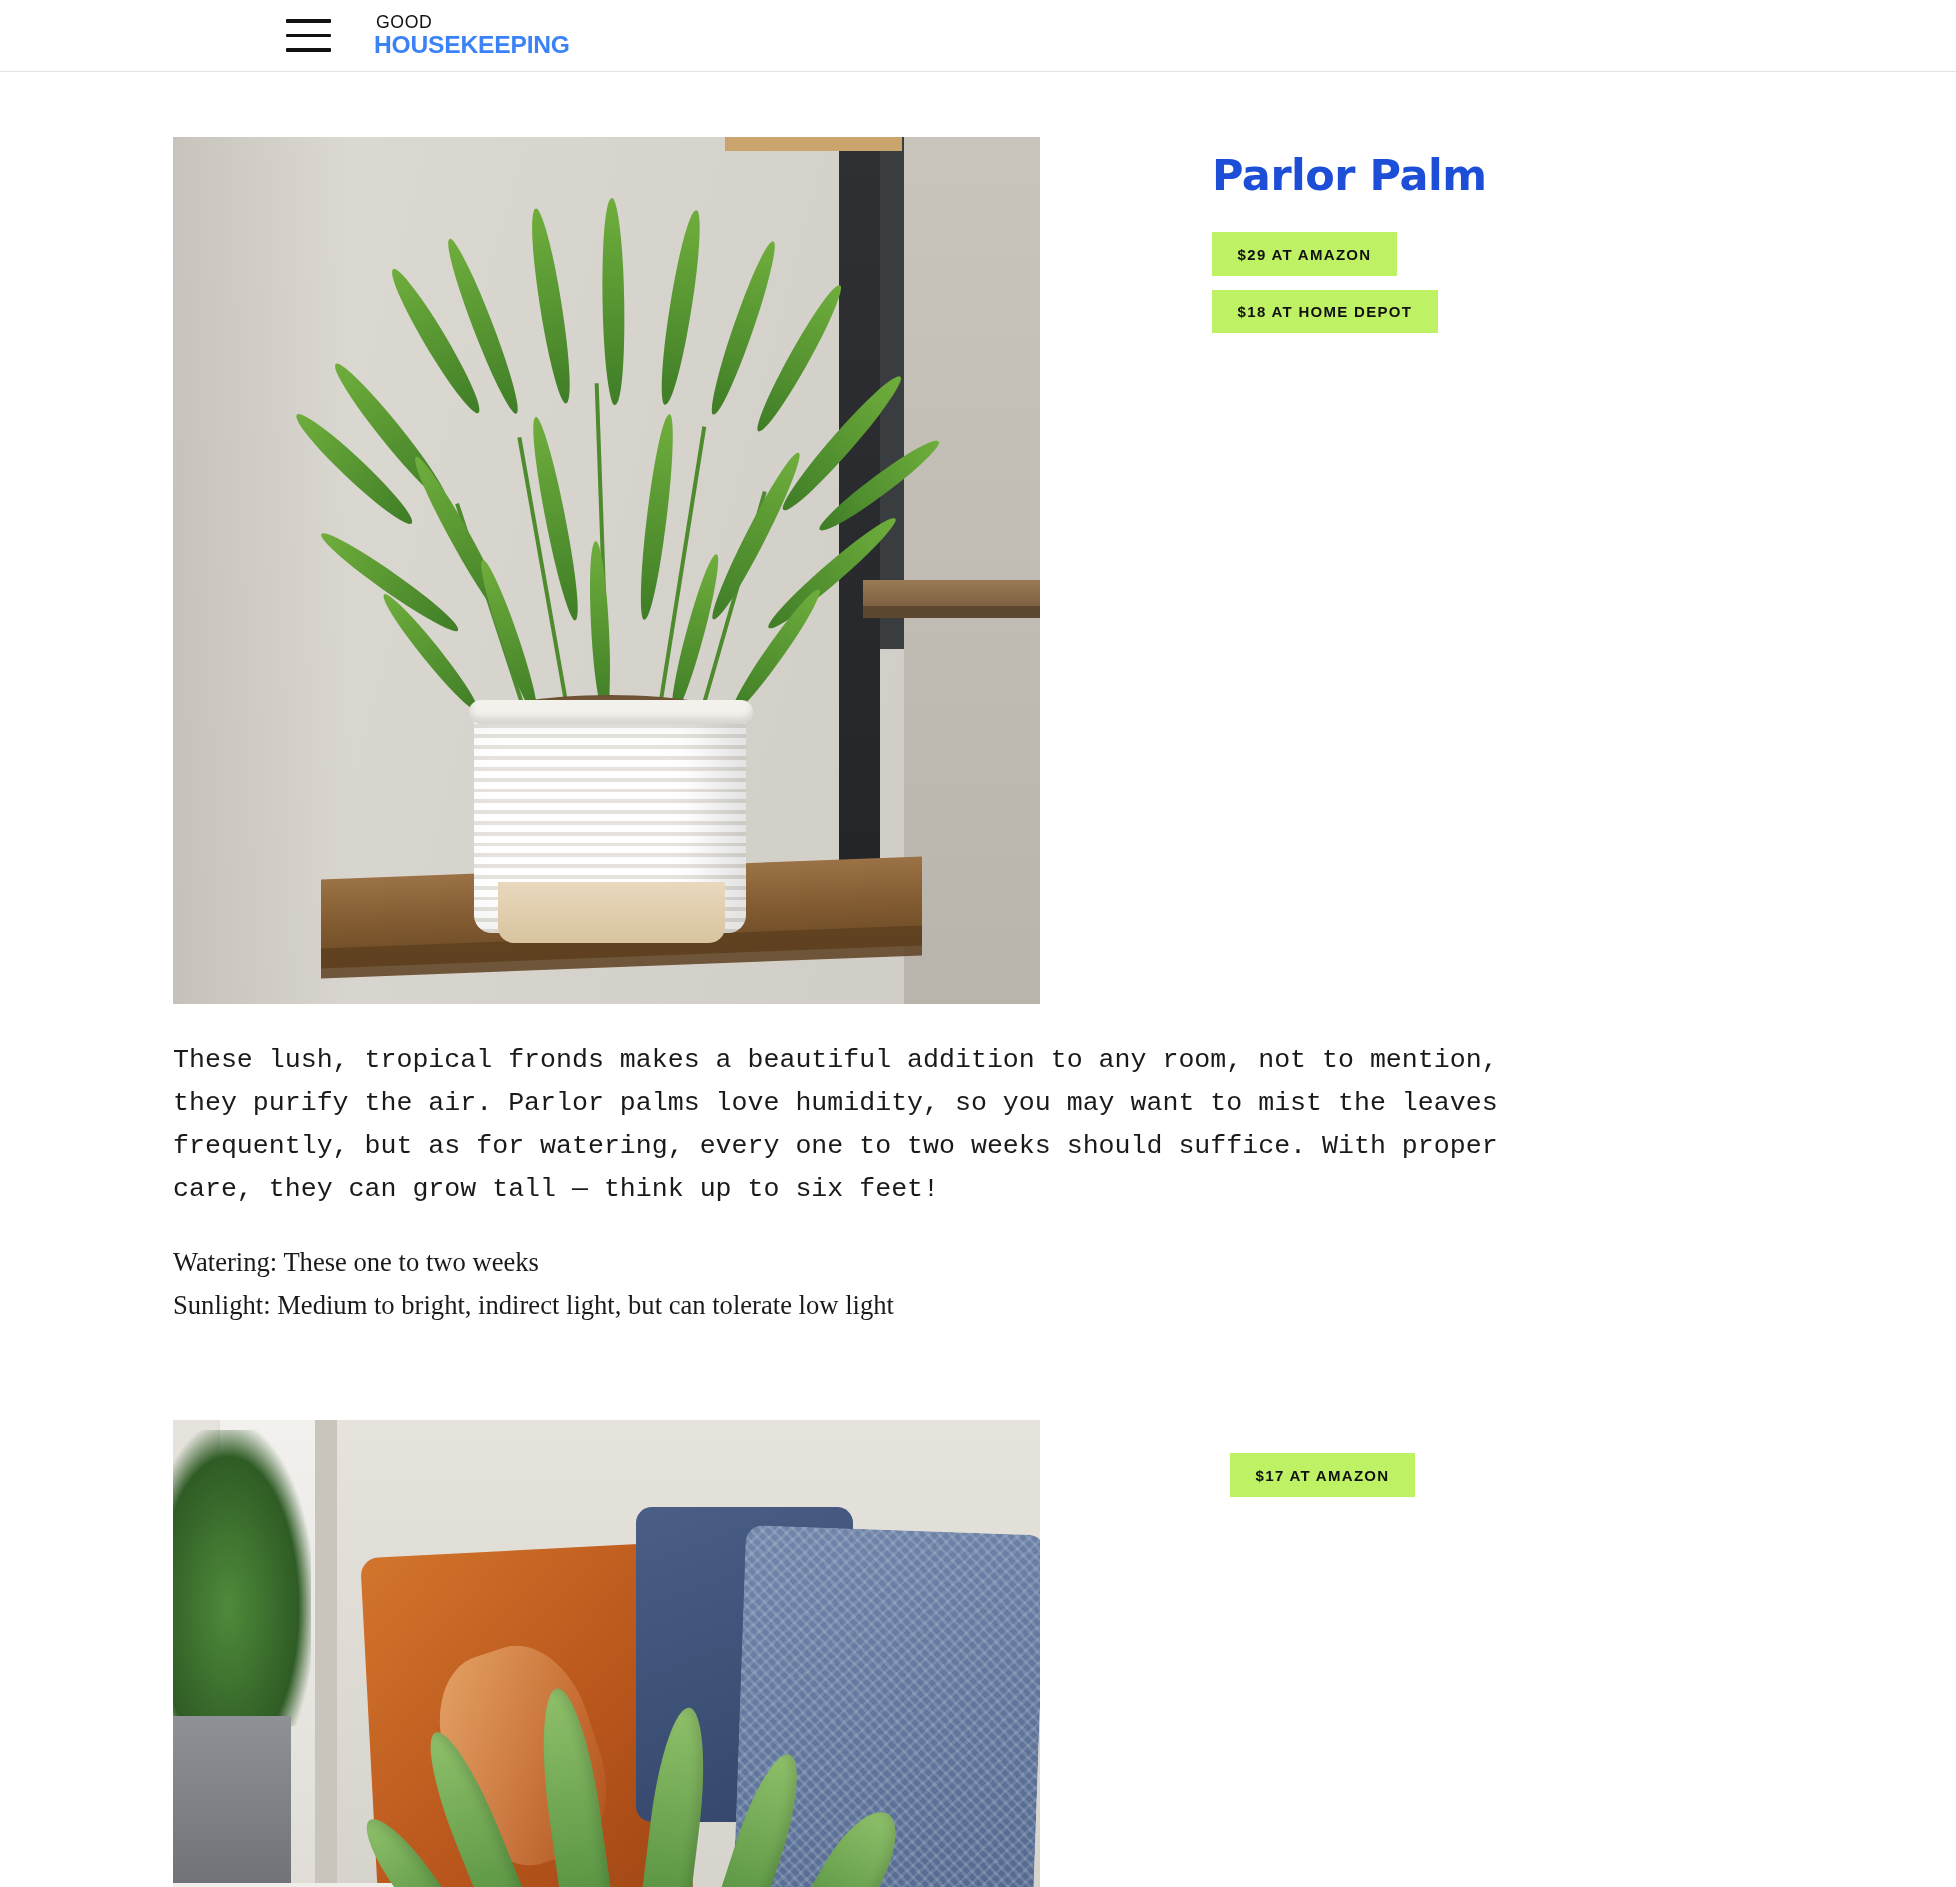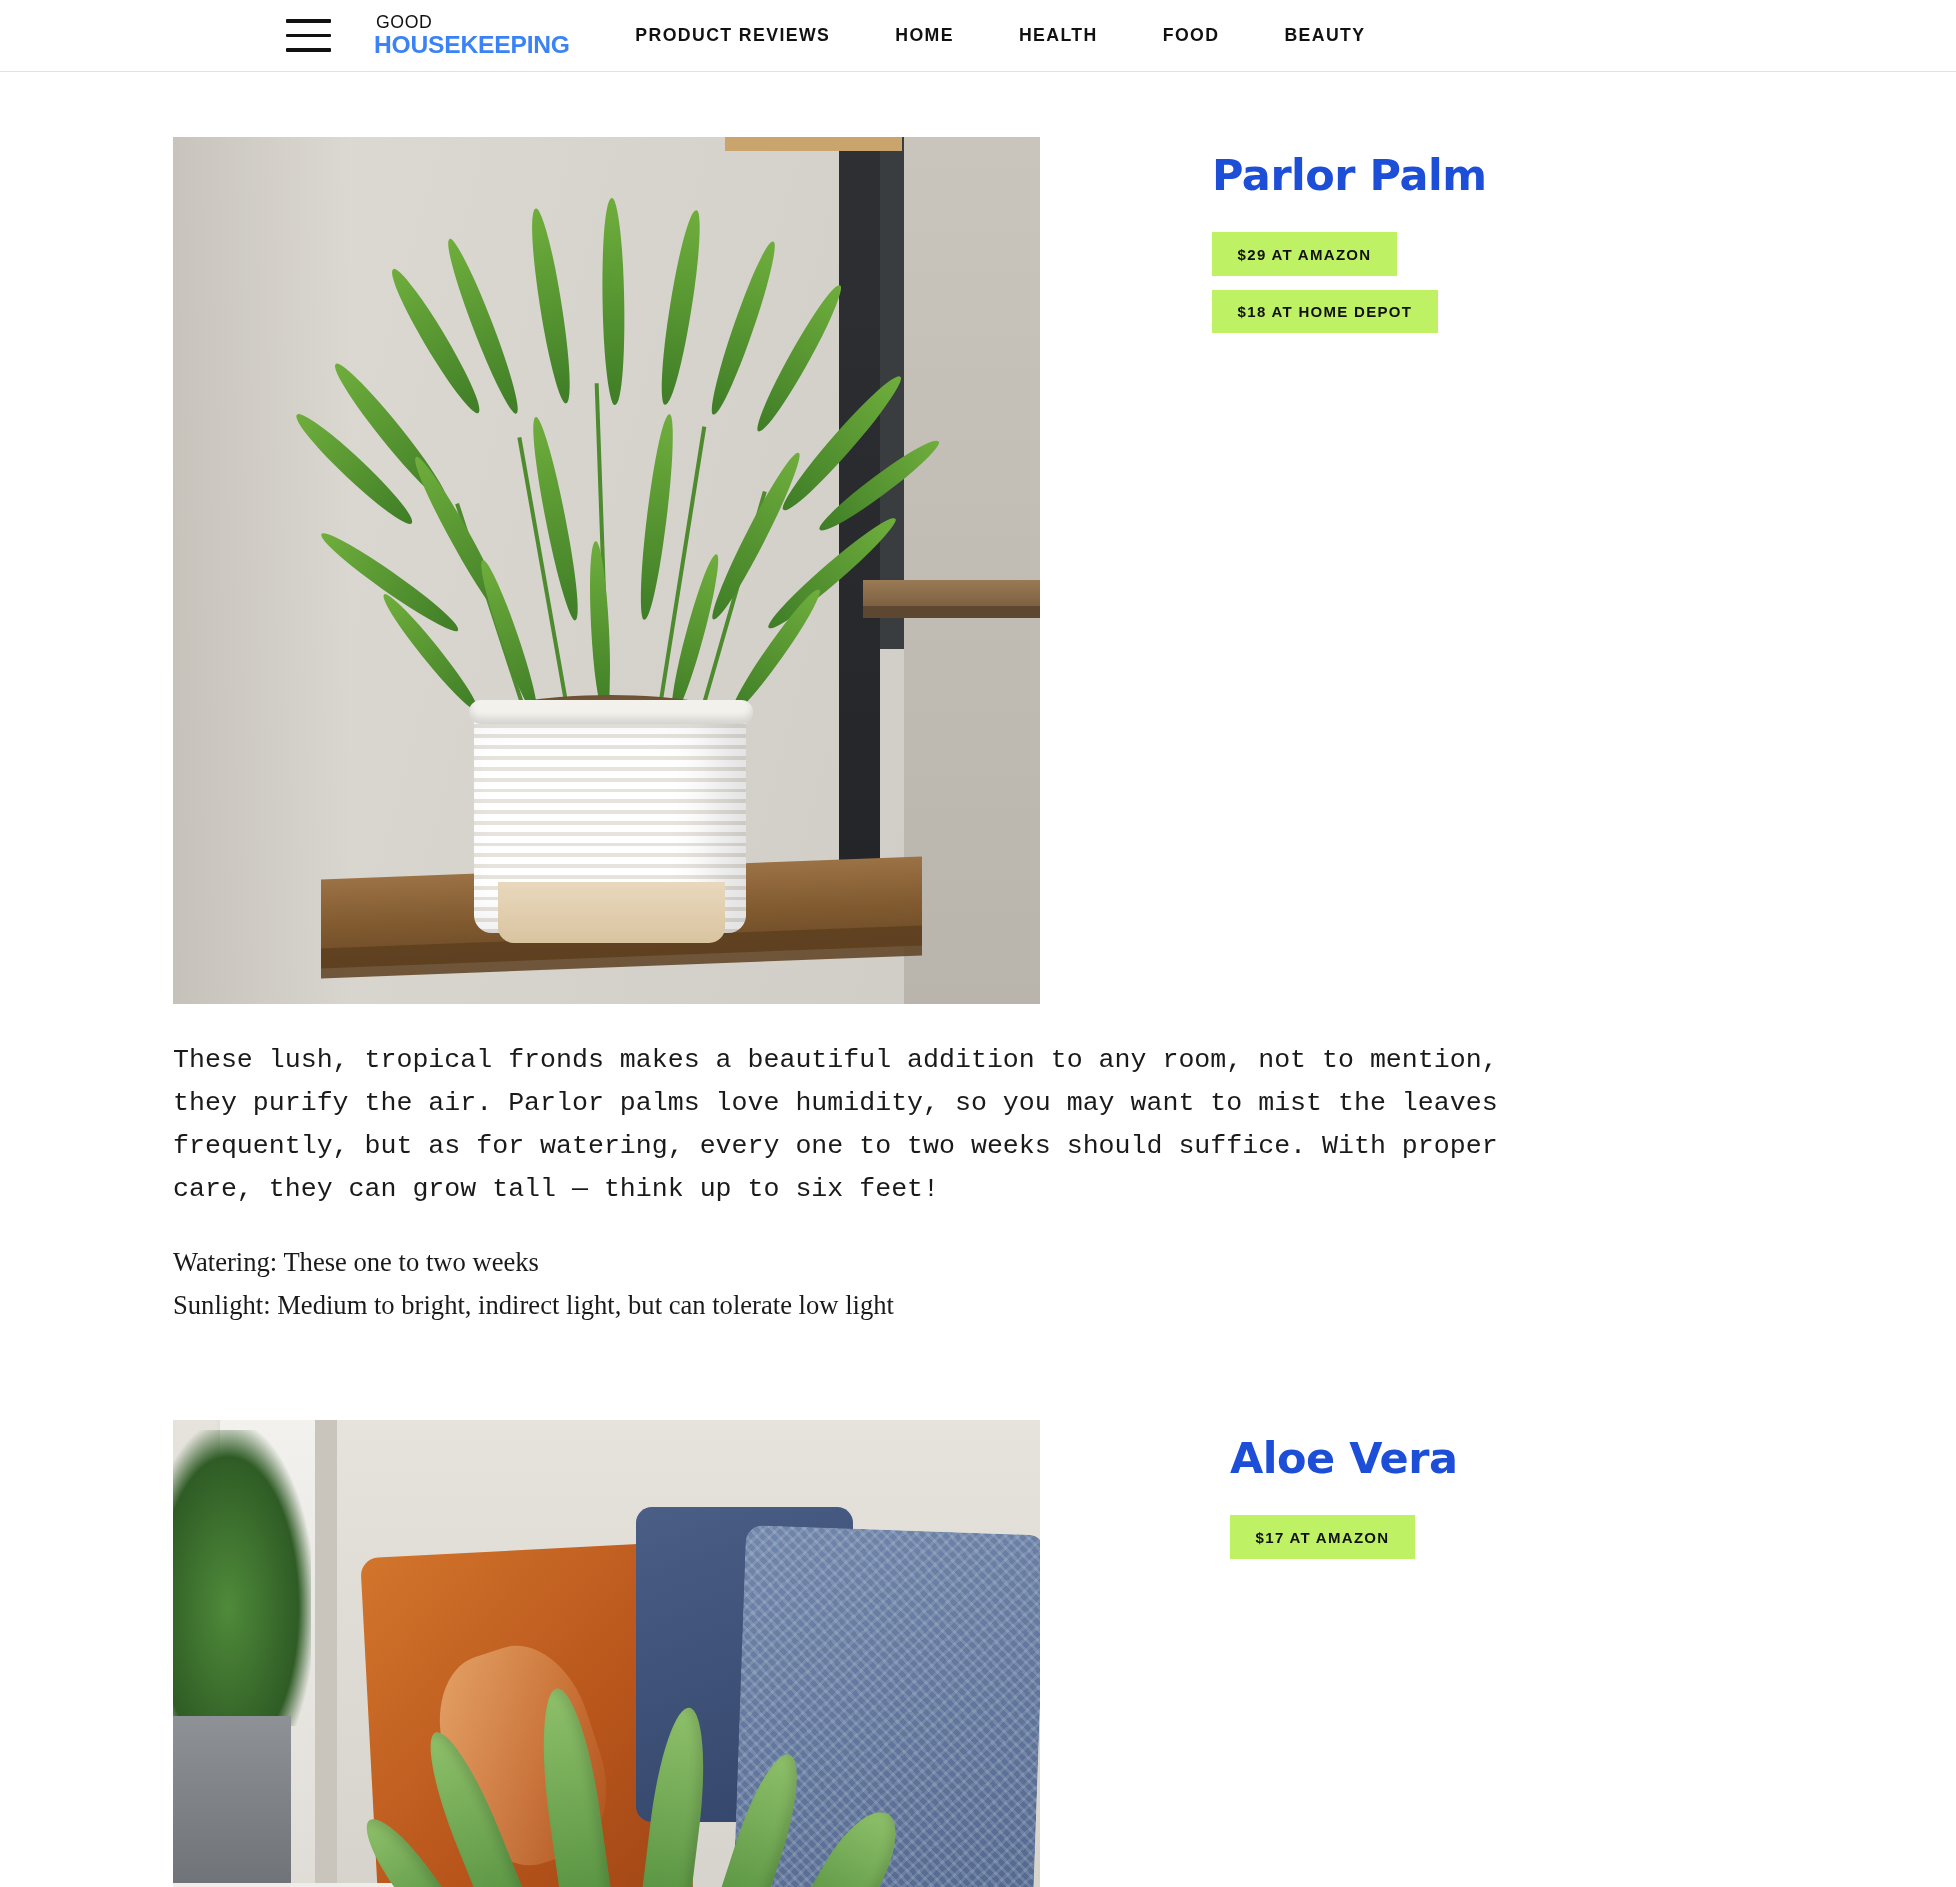--- a/index.html
+++ b/index.html
@@ -303,27 +303,20 @@
 <div class="site-header">
   <div class="hamburger">
     <span></span>
     <span></span>
     <span></span>
   </div>
   <div class="brand">
     <span class="brand-top">GOOD</span>
     <span class="brand-bottom">HOUSEKEEPING</span>
   </div>
-  <nav class="nav">
-    <a href="#">PRODUCT REVIEWS</a>
-    <a href="#">HOME</a>
-    <a href="#">HEALTH</a>
-    <a href="#">FOOD</a>
-    <a href="#">BEAUTY</a>
-  </nav>
 </div>
 
 <div class="page">
 
   <div class="entry entry-1">
     <div class="entry-inner">
       <div class="media-col">
         <div class="photo photo-1">
           <div class="p1-wall"></div>
           <div class="p1-wall-shadow"></div>
@@ -423,21 +416,20 @@
             <div class="p2-aloe" style="left:394px; top:266px; width:51px; height:256px; transform:rotate(-8deg);"></div>
             <div class="p2-aloe" style="left:463px; top:286px; width:49px; height:236px; transform:rotate(7deg);"></div>
             <div class="p2-aloe" style="left:532px; top:325px; width:47px; height:197px; transform:rotate(18deg);"></div>
             <div class="p2-aloe" style="left:611px; top:374px; width:59px; height:148px; transform:rotate(30deg);"></div>
             <div class="p2-aloe" style="left:264px; top:372px; width:39px; height:148px; transform:rotate(-36deg);"></div>
           </div>
         </div>
       </div>
 
       <div class="info-col">
-        <h2 class="product-title">Aloe Vera</h2>
         <div class="buy-buttons">
           <button class="buy-btn">$17 AT AMAZON</button>
         </div>
       </div>
     </div>
   </div>
 
 </div>
 
 

